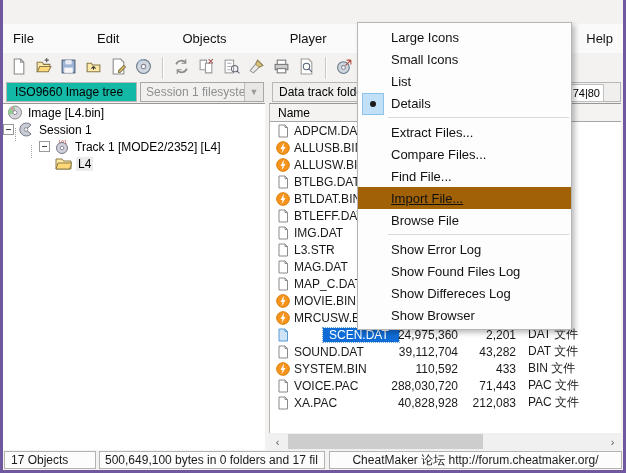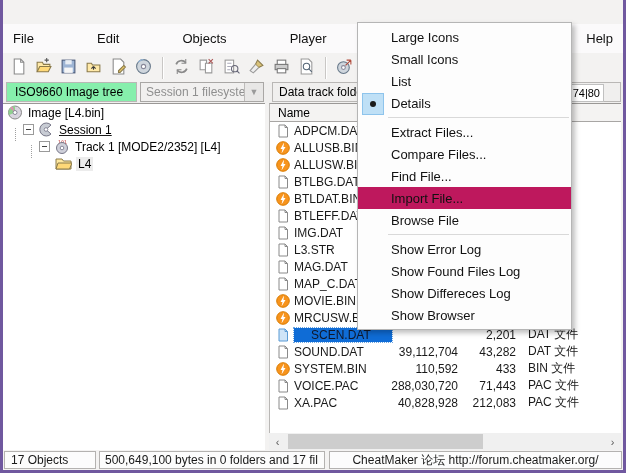--- a/index.html
+++ b/index.html
@@ -21,21 +21,21 @@
 
   
   #toolbar{position:absolute;left:3px;top:53px;right:3px;height:29px;background:#f3f2f1;display:flex;align-items:center;}
   .tb-group{display:flex;align-items:center;padding:0 3px;}
   .tb-sep{width:1px;height:22px;background:#c9c7c5;margin:0 3px;box-shadow:1px 0 0 #ffffff;}
   .tb-btn{width:25px;height:24px;display:flex;align-items:center;justify-content:center;}
   .tb-btn svg{width:17px;height:17px;}
 
   
   #headers{position:absolute;left:3px;top:82px;right:3px;height:21px;background:#f0efee;}
-  #left-label{position:absolute;left:3px;top:0;width:131px;height:20px;border:1px solid #b9b7b5;background:#86efac;display:flex;align-items:center;padding-left:8px;box-sizing:border-box;color:#000;}
+  #left-label{position:absolute;left:3px;top:0;width:131px;height:20px;border:1px solid #b9b7b5;background:#14b8a6;display:flex;align-items:center;padding-left:8px;box-sizing:border-box;color:#000;}
   #session-combo{position:absolute;left:137px;top:0;width:124px;height:20px;border:1px solid #a9a7a5;background:#f1f0ef;display:flex;align-items:center;box-sizing:border-box;}
   #session-combo .combo-text{flex:1;color:#8f8f8f;padding-left:5px;white-space:nowrap;overflow:hidden;}
   #session-combo .combo-arrow{width:18px;height:18px;background:#e8e7e6;border-left:1px solid #bdbbb9;color:#9a9a9a;display:flex;align-items:center;justify-content:center;font-size:9px;}
   #right-title{position:absolute;left:269px;top:0;right:2px;height:20px;border:1px solid #b9b7b5;background:#f0efee;display:flex;align-items:center;box-sizing:border-box;}
   #right-title .rt-label{padding-left:6px;white-space:nowrap;overflow:hidden;flex:1;color:#000;}
   #sector-cell{position:absolute;right:16px;top:1px;height:16px;background:#fff;border:1px solid #c0c0c0;display:flex;align-items:center;font-size:11px;}
   #sector-cell .green{background:#00d200;padding:1px 3px;color:#000;}
   #sector-cell .rest{padding:1px 3px 1px 1px;color:#000;}
 
   
@@ -51,41 +51,41 @@
 
   
   #list-panel{position:absolute;left:269px;top:103px;right:5px;bottom:23px;background:#ffffff;border-top:1px solid #9a9896;border-left:1px solid #b9b7b5;overflow:hidden;}
   #col-header{position:absolute;left:0;top:0;right:0;height:17px;background:#f4f3f2;border-bottom:1px solid #a8a6a4;display:flex;align-items:center;}
   #col-header .col-name{padding-left:8px;color:#000;}
   #file-rows{position:absolute;left:0;top:18px;right:0;}
   .frow{position:relative;height:17px;display:flex;align-items:center;}
   .ficon{width:14px;height:14px;margin-left:6px;margin-right:4px;flex:none;}
   .ficon svg{width:14px;height:14px;}
   .fname{white-space:nowrap;}
-  .fname.sel{background:#0f6cd6;color:#0f172a;padding:0 17px;min-width:64px;outline:1px dotted #6ea6e0;}
+  .fname.sel{background:#0f6cd6;color:#ffffff;padding:0 6px;min-width:64px;outline:1px dotted #6ea6e0;margin-left:29px;}
   .fsize{position:absolute;left:70px;width:118px;text-align:right;white-space:nowrap;}
   .fsect{position:absolute;left:196px;width:50px;text-align:right;white-space:nowrap;}
   .ftype{position:absolute;left:258px;white-space:nowrap;}
 
   
   #hscroll{position:absolute;left:269px;right:5px;bottom:23px;height:17px;background:#f0f0f0;display:flex;align-items:center;}
   .scroll-arrow{width:17px;height:17px;display:flex;align-items:center;justify-content:center;color:#5a5a5a;font-size:11px;}
   #hthumb{width:195px;height:15px;background:#cdcdcd;margin-left:2px;}
 
   
   #statusbar{position:absolute;left:3px;right:3px;bottom:3px;height:20px;background:#f4f3f2;display:flex;align-items:center;}
   .sb-seg{height:18px;border:1px solid #b4b2b0;background:#fcfcfc;display:flex;align-items:center;box-sizing:border-box;overflow:hidden;white-space:nowrap;}
   #sb1{width:92px;margin-left:1px;padding-left:6px;}
   #sb2{width:226px;margin-left:3px;padding-left:5px;}
   #sb3{flex:1;margin-left:4px;margin-right:1px;justify-content:center;}
 
   
   #context-menu{position:absolute;left:357px;top:22px;width:213px;background:#fdfdfd;border:1px solid #b5b5b5;box-shadow:3px 3px 5px rgba(0,0,0,0.25);padding:3px 0;z-index:60;}
   .cm-item{position:relative;height:22px;display:flex;align-items:center;font-size:13px;color:#111;padding-left:33px;}
-  .cm-item.hl{background:#be185d;}
+  .cm-item.hl{background:#a16207;text-decoration:underline;}
   .cm-sep{height:1px;background:#d9d9d9;margin:3px 2px 3px 30px;}
   .cm-radio{position:absolute;left:4px;top:1px;width:20px;height:20px;background:#bfe0f6;border:1px solid #8ec4ec;display:flex;align-items:center;justify-content:center;}
   .cm-radio:before{content:"";width:6px;height:6px;border-radius:50%;background:#1a1a1a;}
 </style>
 </head>
 <body>
 
 <div id="window">
 
   <div id="titlebar">
@@ -246,21 +246,21 @@
     <div class="dotline" style="left:28px;top:41px;height:13px;"></div>
   <div class="tree-row" style="padding-left: 4px;">
         <span class="tree-icon"><svg viewBox="0 0 17 15">
             <circle cx="8" cy="7.5" r="6.5" fill="#d8d4de" stroke="#888"></circle>
             <path d="M8 1A6.5 6.5 0 0 0 2 10l6-2.5z" fill="#8fd08f"></path>
             <path d="M3 3l5 4.5L5.5 1.6z" fill="#e08fae"></path>
             <circle cx="8" cy="7.5" r="2" fill="#fff" stroke="#889"></circle>
           </svg></span>
         <span class="tree-label">Image [L4.bin]</span>
       </div>
-      <div class="tree-row" style="padding-left: 20px; text-decoration: underline;">
+      <div class="tree-row" style="">
         <span class="expand-box"></span>
         <span class="tree-icon"><svg viewBox="0 0 17 15">
             <path d="M8 7.5L13 3A6.5 6.5 0 1 0 13 12z" fill="#c8ccd4" stroke="#778"></path>
             <circle cx="8" cy="7.5" r="1.8" fill="#fff" stroke="#889"></circle>
           </svg></span>
         <span class="tree-label">Session 1</span>
       </div>
       <div class="tree-row" style="padding-left: 36px;">
         <span class="expand-box"></span>
         <span class="tree-icon"><svg viewBox="0 0 17 15">
@@ -367,20 +367,21 @@
               <path d="M8 1.5L4.5 8h2l-1 4.5 4-6.5H7.5z" fill="#fff"></path>
             </svg></span>
           <span class="fname">MRCUSW.BIN</span>
         </div>
         <div class="frow">
           <span class="ficon"><svg viewBox="0 0 14 14">
               <path d="M3 1h6l2.5 2.5V13H3z" fill="#cfe4f7" stroke="#5b9bd5"></path>
               <path d="M9 1v2.5h2.5" fill="none" stroke="#5b9bd5"></path>
             </svg></span>
           <span class="fname sel">SCEN.DAT</span>
+          <span class="fsize">24,975,360</span>
           <span class="fsect">2,201</span>
           <span class="ftype">DAT 文件</span>
         </div>
         <div class="frow">
           <span class="ficon"><svg viewBox="0 0 14 14">
               <path d="M3 1h6l2.5 2.5V13H3z" fill="#fff" stroke="#8a8a8a"></path>
               <path d="M9 1v2.5h2.5" fill="none" stroke="#8a8a8a"></path>
             </svg></span>
           <span class="fname">SOUND.DAT</span>
           <span class="fsize">39,112,704</span>

